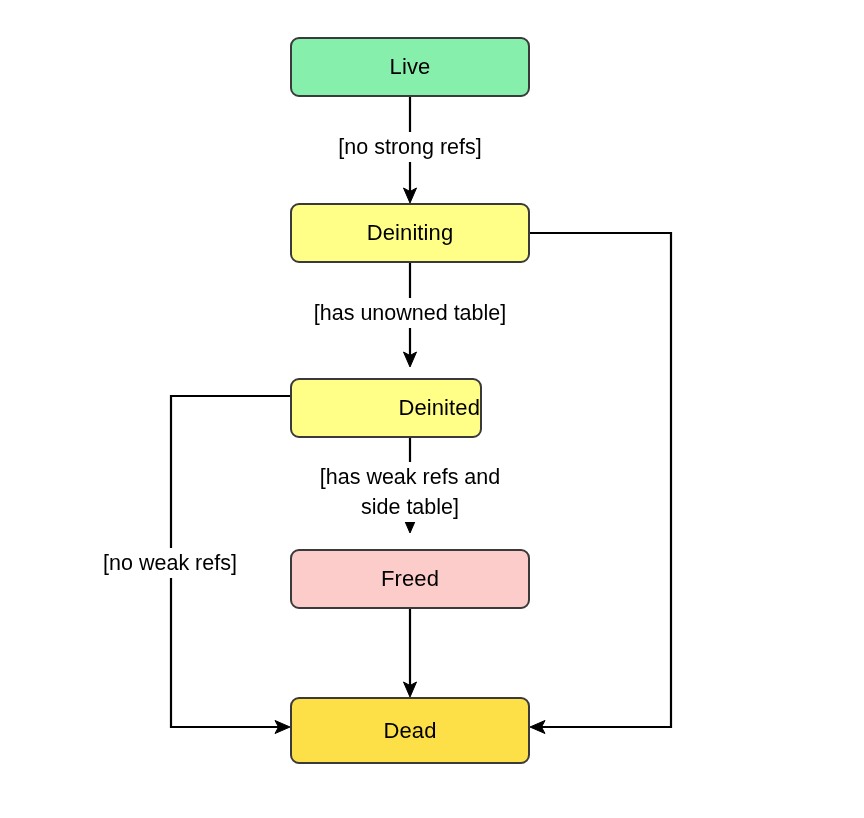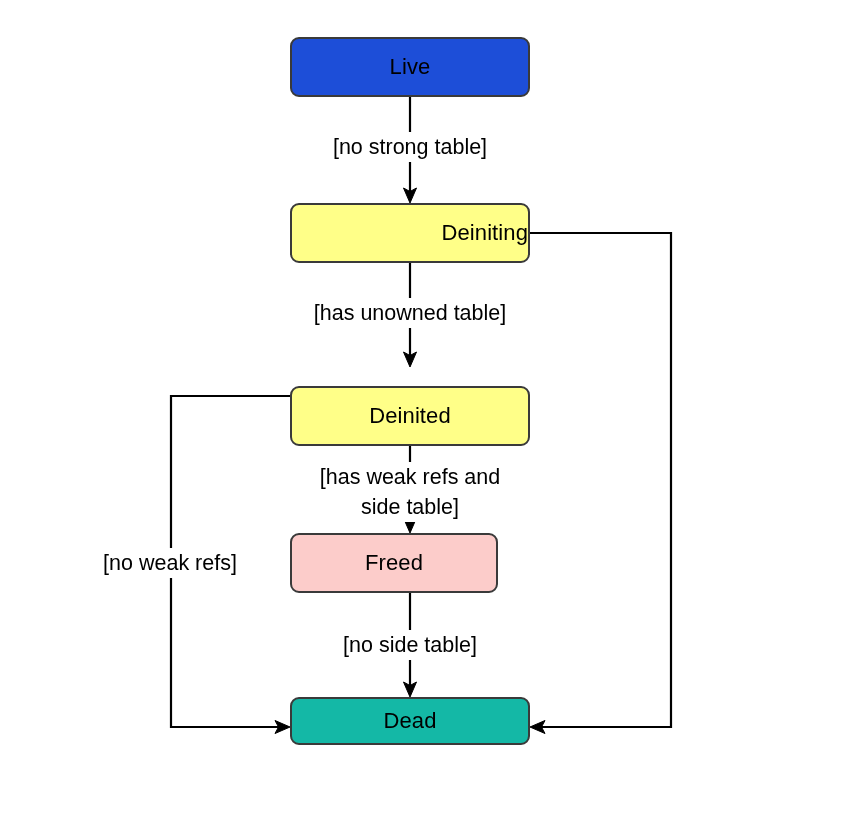--- a/index.html
+++ b/index.html
@@ -85,45 +85,44 @@
       <path d="M 290 396 L 171 396 L 171 727 L 281 727" stroke="#000000" stroke-width="2.2" fill="none"></path>
       <path d="M 290 727 L 275 720.5 L 278.5 727 L 275 733.5 Z" fill="#000000" stroke="#000000" stroke-width="1"></path>
     </g>
 
     <g>
       <path d="M 530 233 L 671 233 L 671 727 L 539 727" stroke="#000000" stroke-width="2.2" fill="none"></path>
       <path d="M 530 727 L 545 720.5 L 541.5 727 L 545 733.5 Z" fill="#000000" stroke="#000000" stroke-width="1"></path>
     </g>
   </svg>
 
-  <div class="node" id="node-live" style="left:290px; top:37px; width:240px; height:60px; background:#1d4ed8;">
+  <div class="node" id="node-live" style="left:290px; top:37px; width:240px; height:60px; background:#86efac;">
     <span class="node-label">Live</span>
   </div>
 
-  <div class="node" id="node-deiniting" style="left:290px; top:203px; width:240px; height:60px; background:#ffff88;justify-content:flex-end;">
+  <div class="node" id="node-deiniting" style="left:290px; top:203px; width:240px; height:60px; background:#ffff88;">
     <span class="node-label">Deiniting</span>
   </div>
 
-  <div class="node" id="node-deinited" style="left:290px; top:386px; width:240px; height:60px; background:#ffff88;">
+  <div class="node" id="node-deinited" style="left:290px; top:378px; width:192px; height:60px; background:#ffff88;justify-content:flex-end;">
     <span class="node-label">Deinited</span>
   </div>
 
-  <div class="node" id="node-freed" style="left:290px; top:533px; width:208px; height:60px; background:#fcccca;">
+  <div class="node" id="node-freed" style="left:290px; top:549px; width:240px; height:60px; background:#fcccca;">
     <span class="node-label">Freed</span>
   </div>
 
-  <div class="node" id="node-dead" style="left:290px; top:697px; width:240px; height:48px; background:#14b8a6;">
+  <div class="node" id="node-dead" style="left:290px; top:697px; width:240px; height:67px; background:#fde047;">
     <span class="node-label">Dead</span>
   </div>
 
-  <div class="edge-label" style="left:410px; top:147px;">[no strong table]</div>
+  <div class="edge-label" style="left:410px; top:147px;">[no strong refs]</div>
 
   <div class="edge-label" style="left:410px; top:313px;">[has unowned table]</div>
 
   <div class="edge-label" style="left:410px; top:492px;">[has weak refs and
 side table]</div>
 
-  <div class="edge-label" style="left:410px; top:645px;">[no side table]</div>
 
   <div class="edge-label" style="left:170px; top:563px;text-align:center;">[no weak refs]</div>
 
 
 </div>
 
 </body></html>

